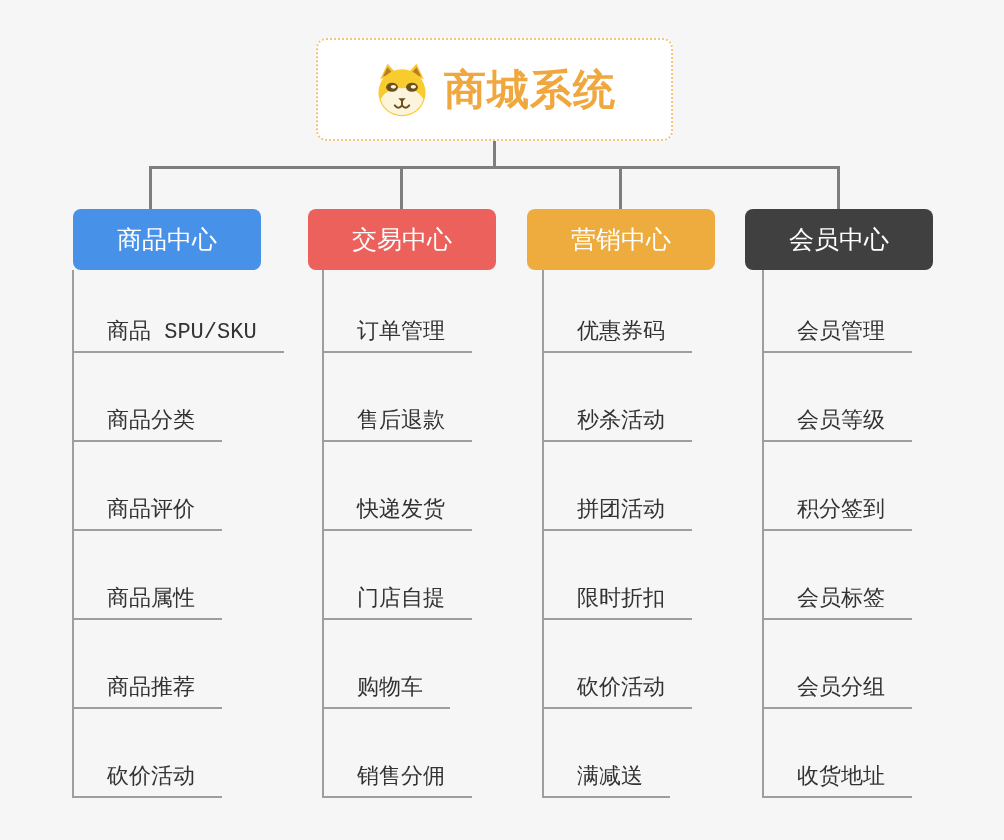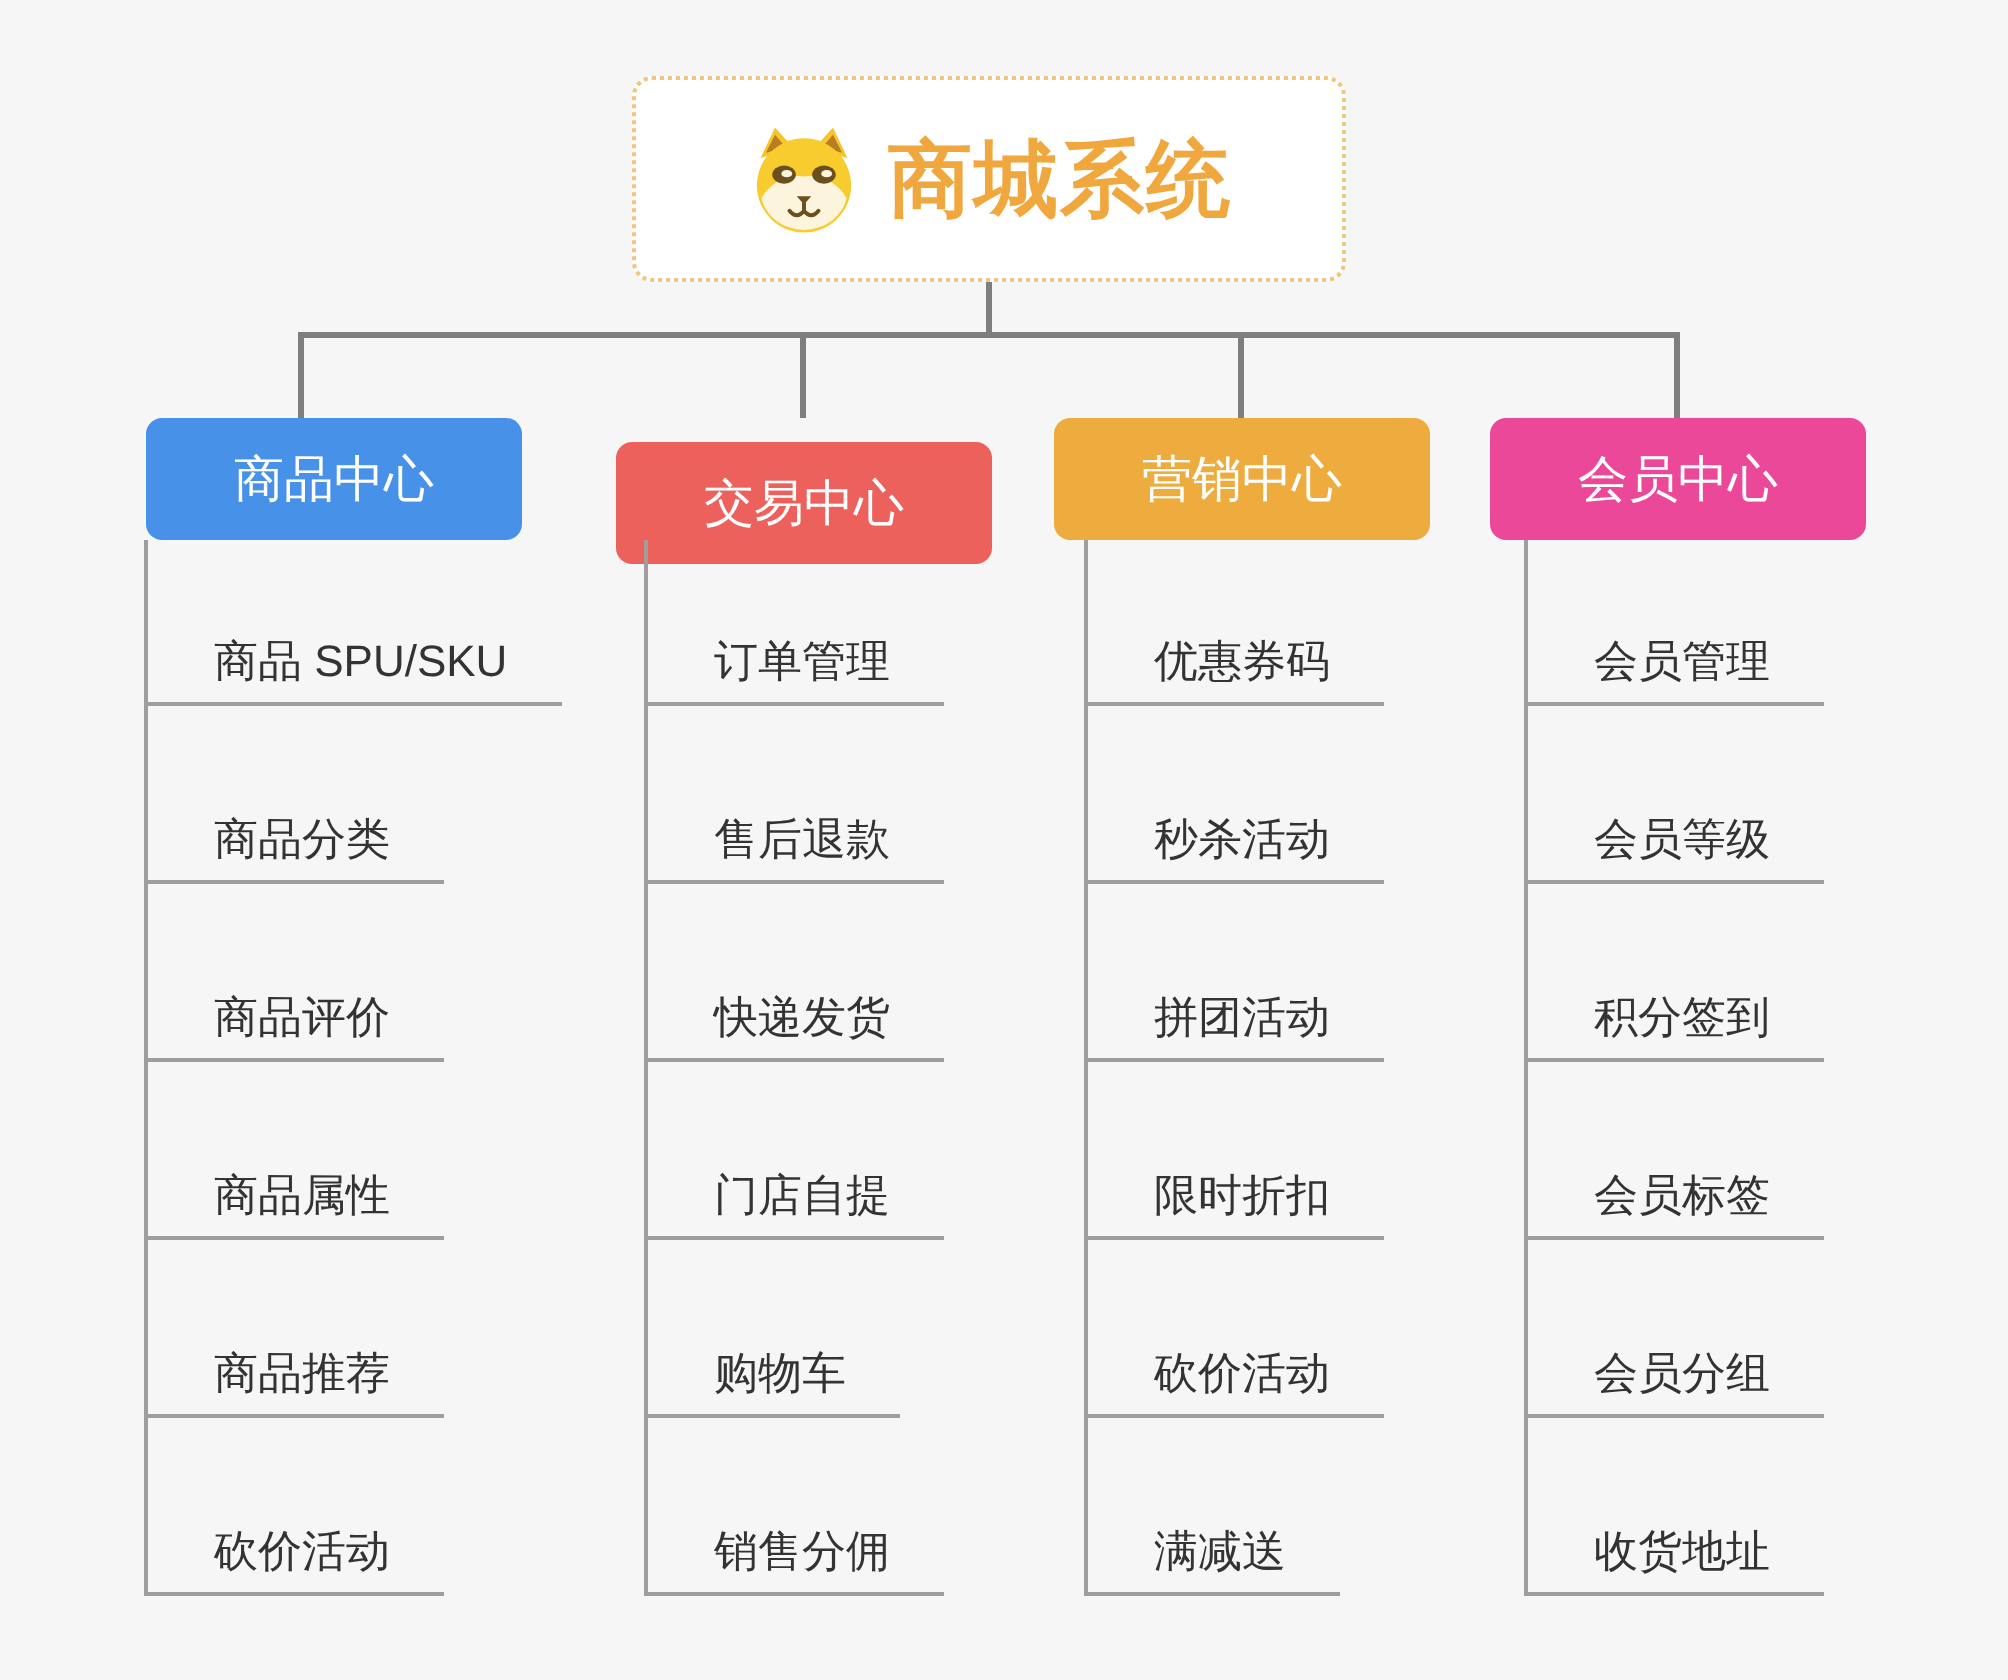--- a/index.html
+++ b/index.html
@@ -58,21 +58,21 @@
     border-radius: 8px;
     display: flex;
     align-items: center;
     justify-content: center;
     color: #ffffff;
     font-size: 25px;
     white-space: nowrap;
     cursor: default;
   }
   .bn-1 { left: 57px; }
-  .bn-2 { left: 308px; margin-top: 12px; }
+  .bn-2 { left: 308px; }
   .bn-3 { left: 527px; }
   .bn-4 { left: 745px; }
 
   
   .branch-col {
     position: absolute;
     top: 270px;
     border-left: 2px solid #9e9e9e;
   }
   .col-1 { left: 72px; }
@@ -84,21 +84,21 @@
     width: max-content;
     display: flex;
     align-items: flex-end;
     padding: 0 27px 5px 33px;
     border-bottom: 2px solid #9e9e9e;
     font-size: 22px;
     color: #333333;
     white-space: nowrap;
     cursor: default;
   }
-  .leaf:first-child { height: 83px; }
+  .leaf:first-child { height: 83px; font-family: Liberation Mono, monospace; }
 </style>
 </head>
 <body>
 
 <div id="stage">
 
   <div class="root-node">
     <span class="root-icon">
       <svg viewBox="0 0 64 64" width="58" height="58" aria-hidden="true">
         <polygon points="8,20 16,3 26,14" fill="#f6c52e"></polygon>
@@ -127,21 +127,21 @@
 
   <div class="branch-node bn-1" style="background-color: rgb(71, 145, 232); margin-left: 16px;">
     <span>商品中心</span>
   </div>
   <div class="branch-node bn-2" style="background-color: rgb(236, 97, 92);">
     <span>交易中心</span>
   </div>
   <div class="branch-node bn-3" style="background-color: rgb(238, 171, 62);">
     <span>营销中心</span>
   </div>
-  <div class="branch-node bn-4" style="background-color: #ec4899;">
+  <div class="branch-node bn-4" style="background-color: #404040;">
     <span>会员中心</span>
   </div>
 
   <div class="branch-col col-1">
     <div class="leaf">商品 SPU/SKU</div>
     <div class="leaf">商品分类</div>
     <div class="leaf">商品评价</div>
     <div class="leaf">商品属性</div>
     <div class="leaf">商品推荐</div>
     <div class="leaf">砍价活动</div>

